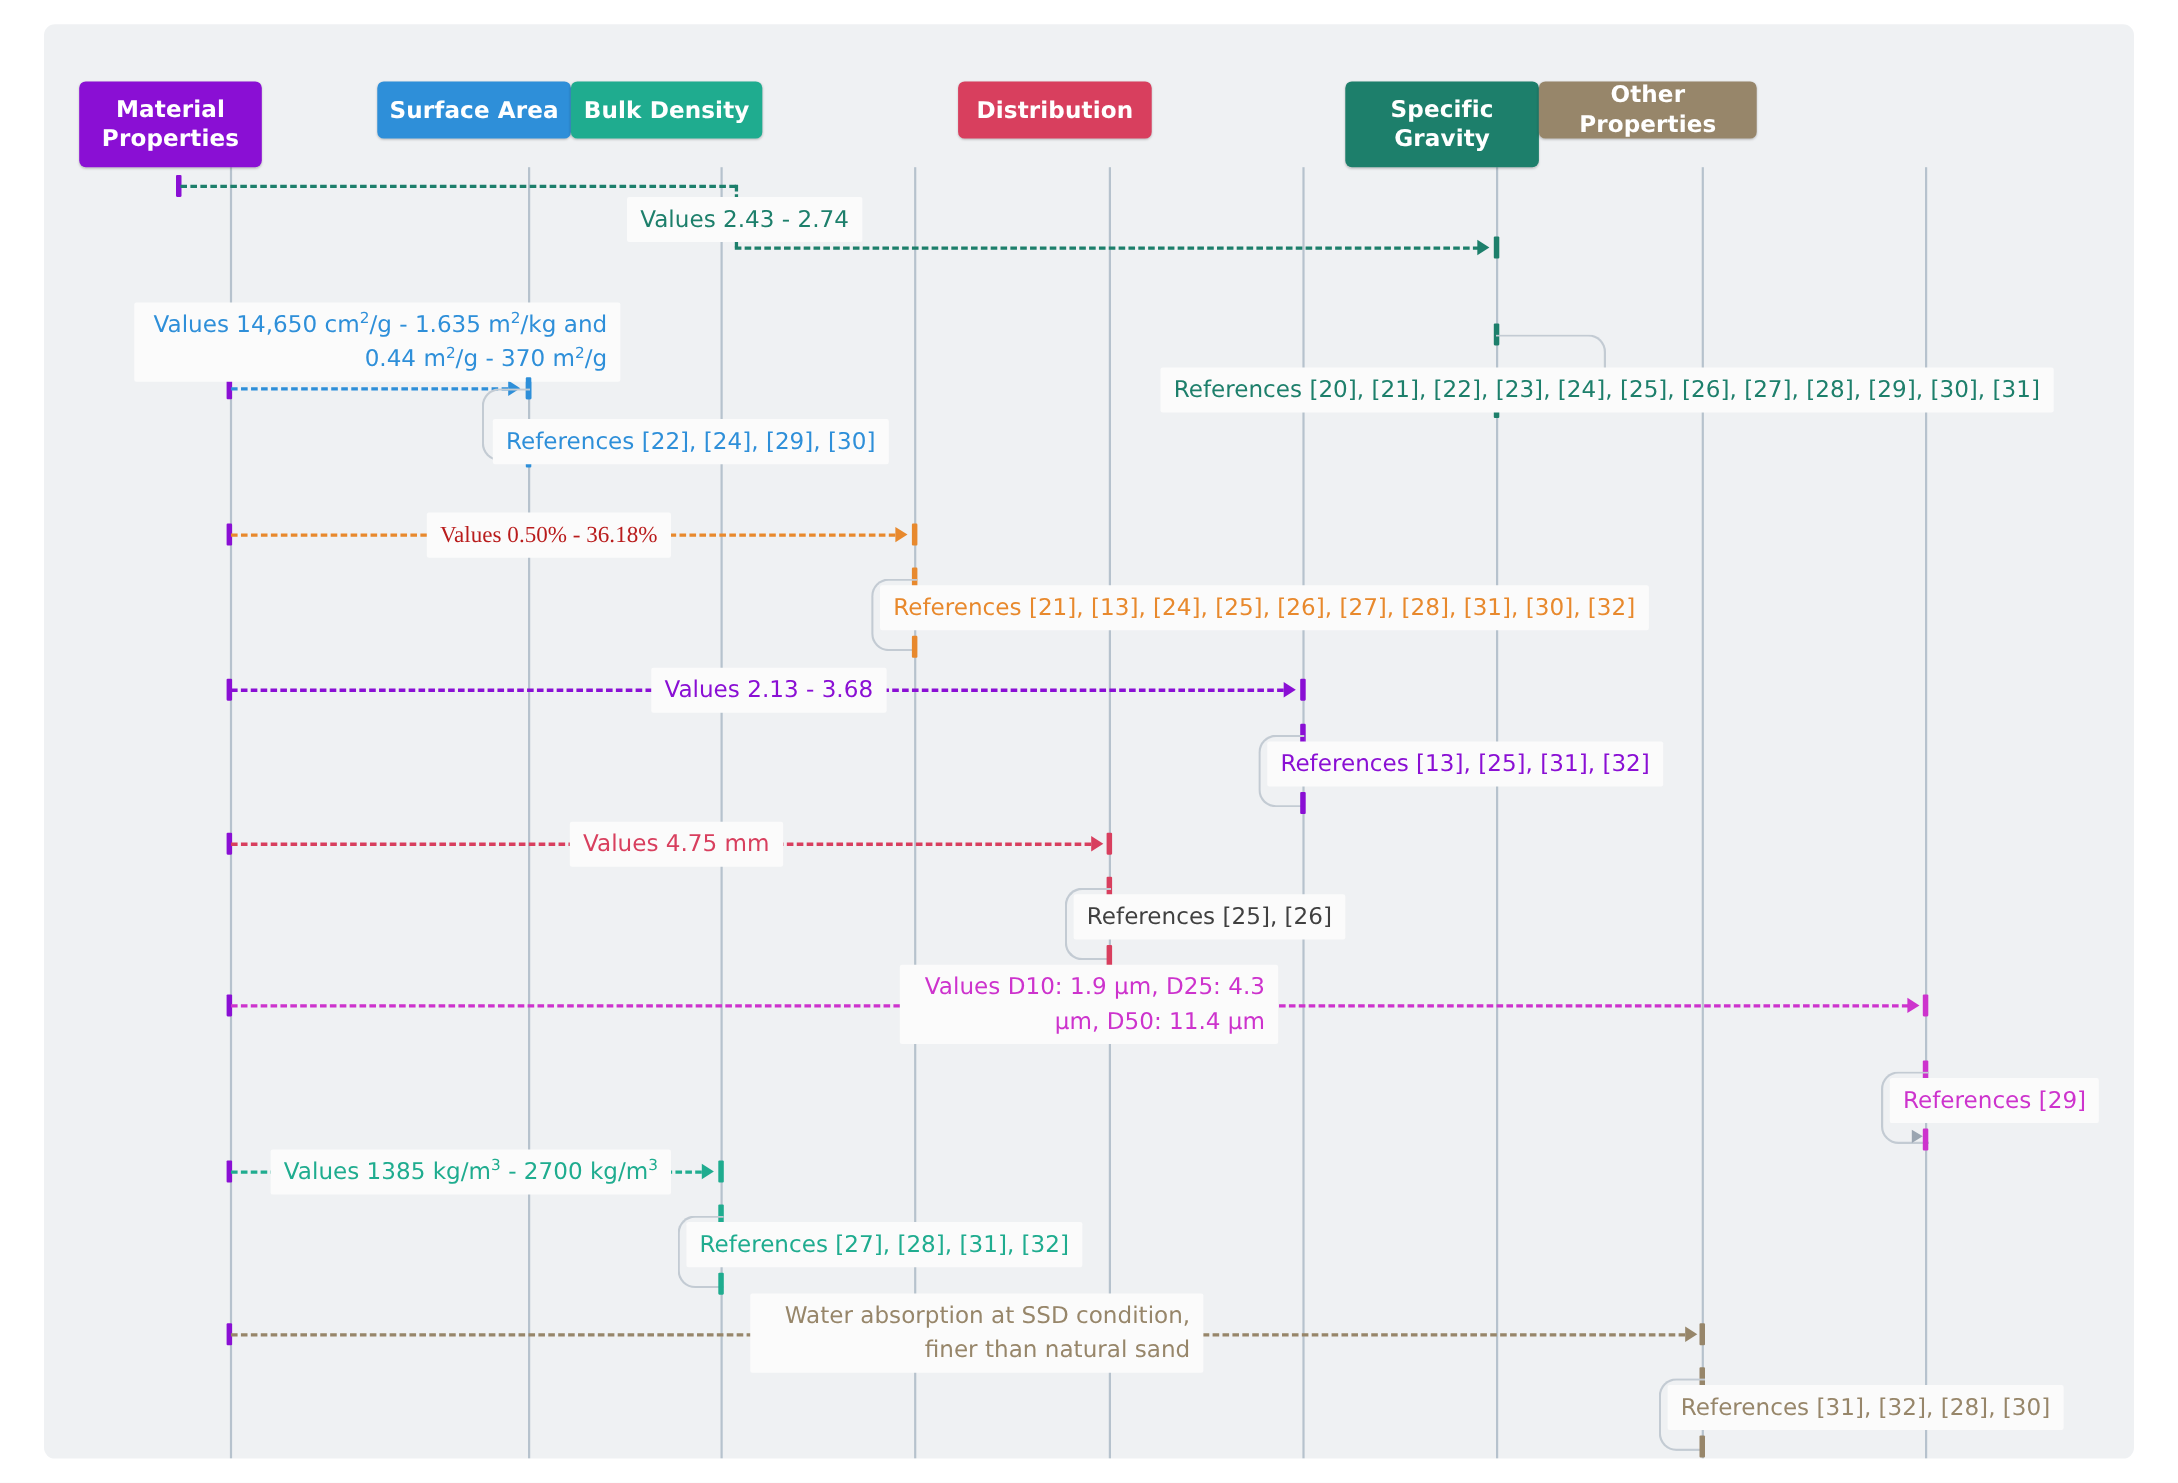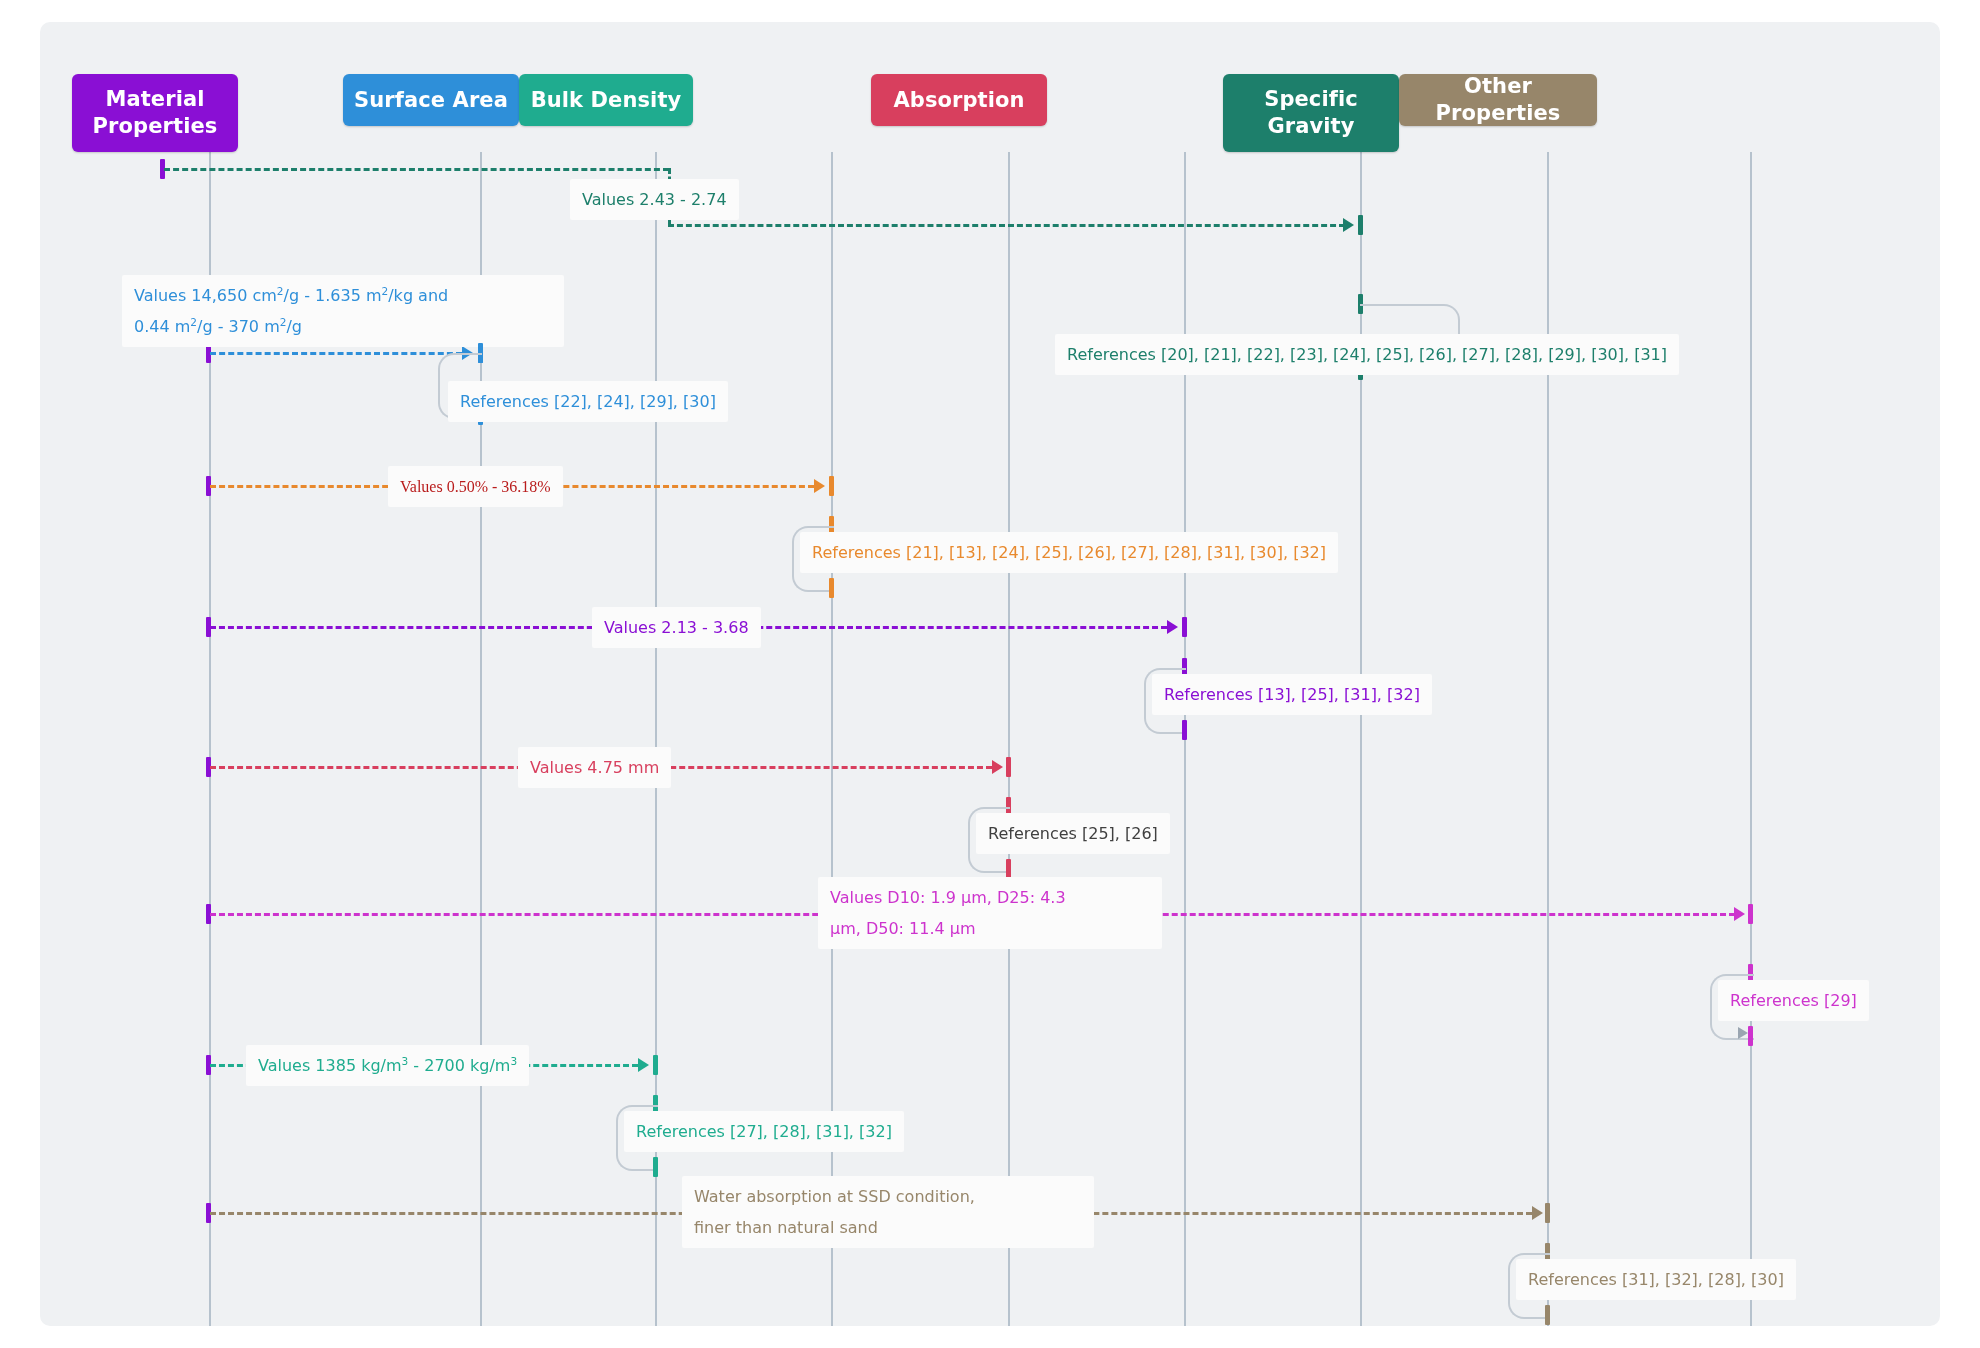--- a/index.html
+++ b/index.html
@@ -45,23 +45,23 @@
     border-left:11px solid currentColor;
   }
   .tick{
     position:absolute;width:5px;height:20px;background:currentColor;border-radius:1px;
   }
   
   .label{
     position:absolute;
     background:#fbfbfb;
     color:currentColor;
-    font-size:16px;line-height:31px;
+    font-size:21px;line-height:31px;
     padding:5px 12px;
-    text-align:left;
+    text-align:right;
     white-space:nowrap;
     border-radius:2px;
   }
   .label.wrap{white-space:normal;}
   sup{font-size:.66em;vertical-align:super;line-height:0;}
   
   .loop{
     position:absolute;
     border:2px solid #c3cbd3;
     border-left:none;
@@ -103,21 +103,21 @@
   <div class="actor" style="left:32px;top:52px;width:166px;height:78px;background:#8a0fd4;">
     <span>Material Properties</span>
   </div>
   <div class="actor" style="left:303px;top:52px;width:176px;height:52px;background:#2e8fd9;">
     <span>Surface Area</span>
   </div>
   <div class="actor" style="left:479px;top:52px;width:174px;height:52px;background:#1fac8f;">
     <span>Bulk Density</span>
   </div>
   <div class="actor" style="left:831px;top:52px;width:176px;height:52px;background:#d83f5e;">
-    <span>Absorption</span>
+    <span>Distribution</span>
   </div>
   <div class="actor" style="left:1183px;top:52px;width:176px;height:78px;background:#1d7f6b;">
     <span>Specific Gravity</span>
   </div>
   <div class="actor" style="left:1359px;top:52px;width:198px;height:52px;background:#97866a;">
     <span>Other Properties</span>
   </div>
 
   <div style="color:#1d7f6b;">
     <div class="tick" style="left:120px;top:137px;background:#8a0fd4;"></div>

